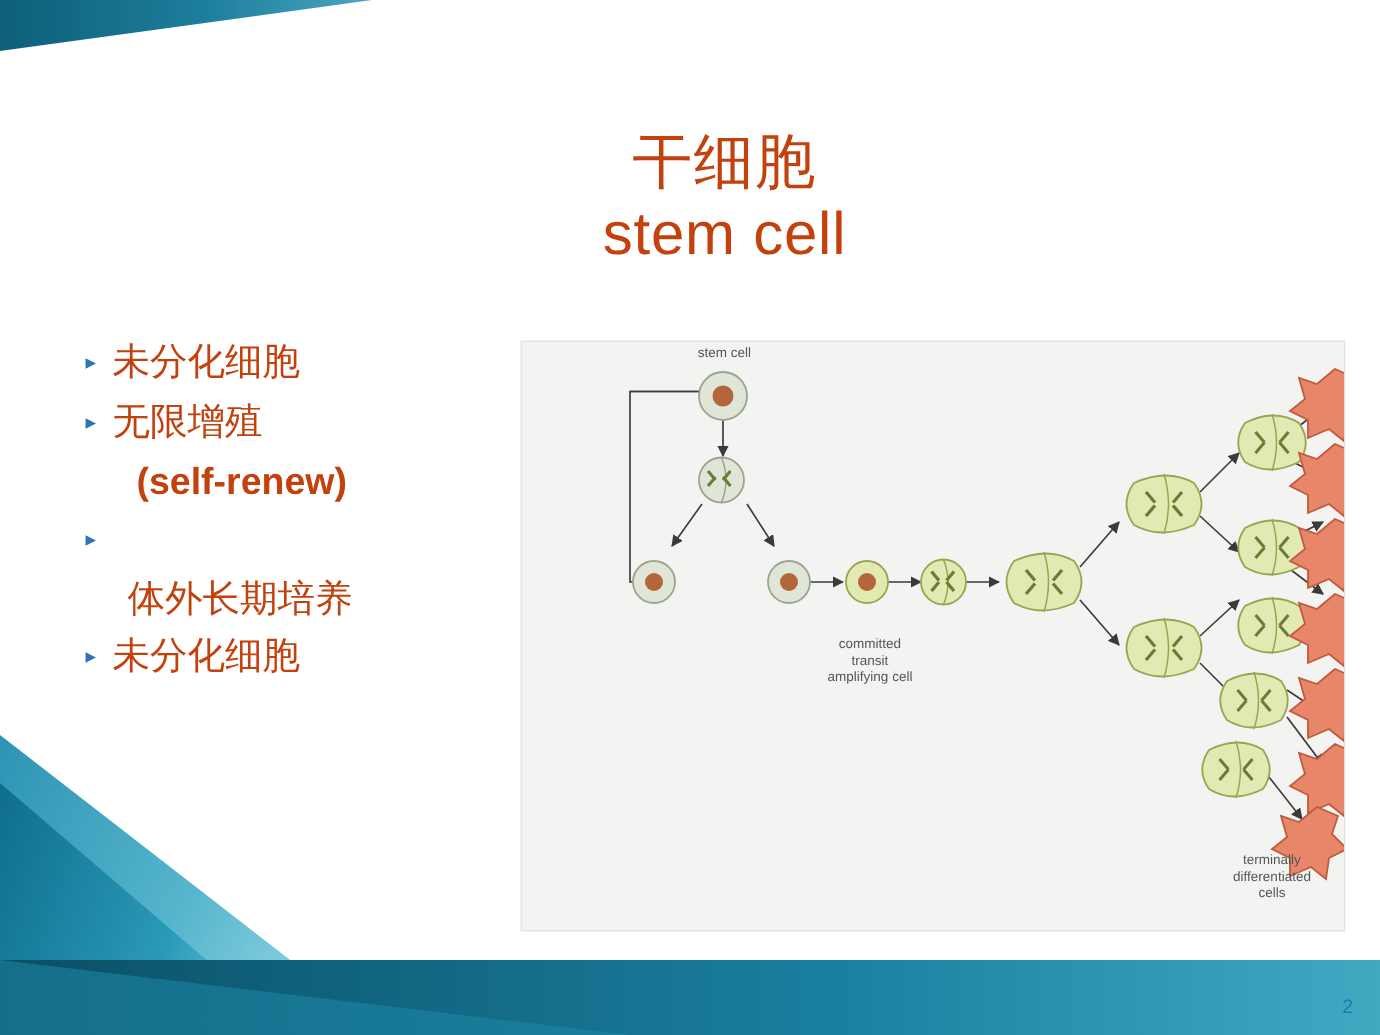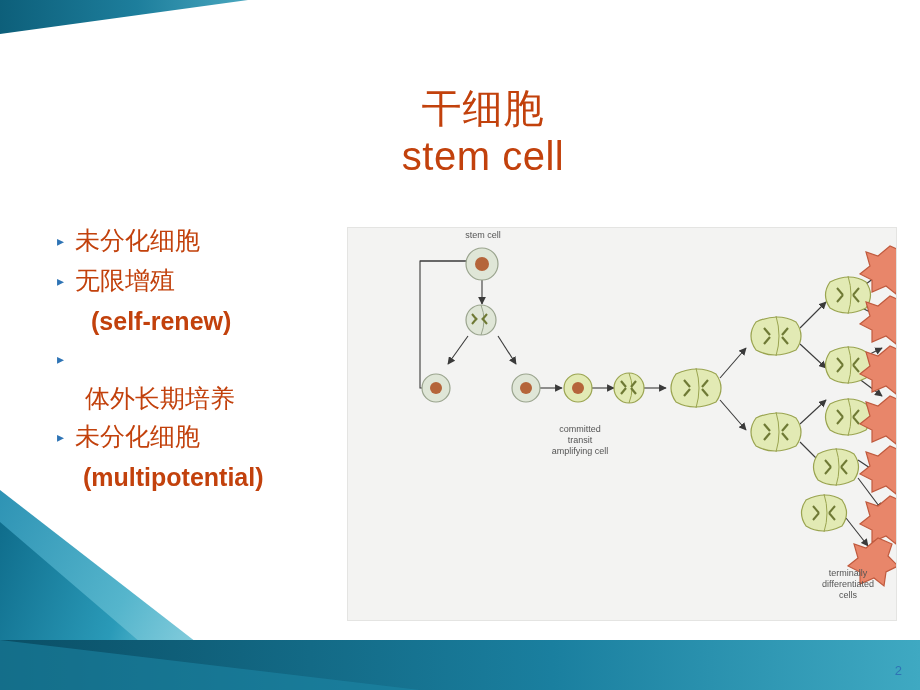--- a/index.html
+++ b/index.html
@@ -176,24 +176,20 @@
     </div>
     <div class="sub-row">
       <span class="sub-indent"></span>
       <span class="bullet-text" style="padding-left:12px">体外长期培养</span>
     </div>
 
     <div class="bullet-row">
       <span class="bullet-marker">▸</span>
       <span class="bullet-text">未分化细胞</span>
     </div>
-    <div class="sub-row">
-      <span class="sub-indent"></span>
-      <span class="bullet-text latin" style="padding-left:10px">(multipotential)</span>
-    </div>
 
   </div>
 
   <div id="figure">
 
     <svg id="fig-svg" width="548" height="392" viewBox="0 0 548 392">
       <g stroke="#3a3a3a" stroke-width="1.1" fill="none">
 
         <path d="M120 33 L72 33 L72 160 L101 160" marker-end="url(#ah)"></path>
         <path d="M120 33 L72 33"></path>

